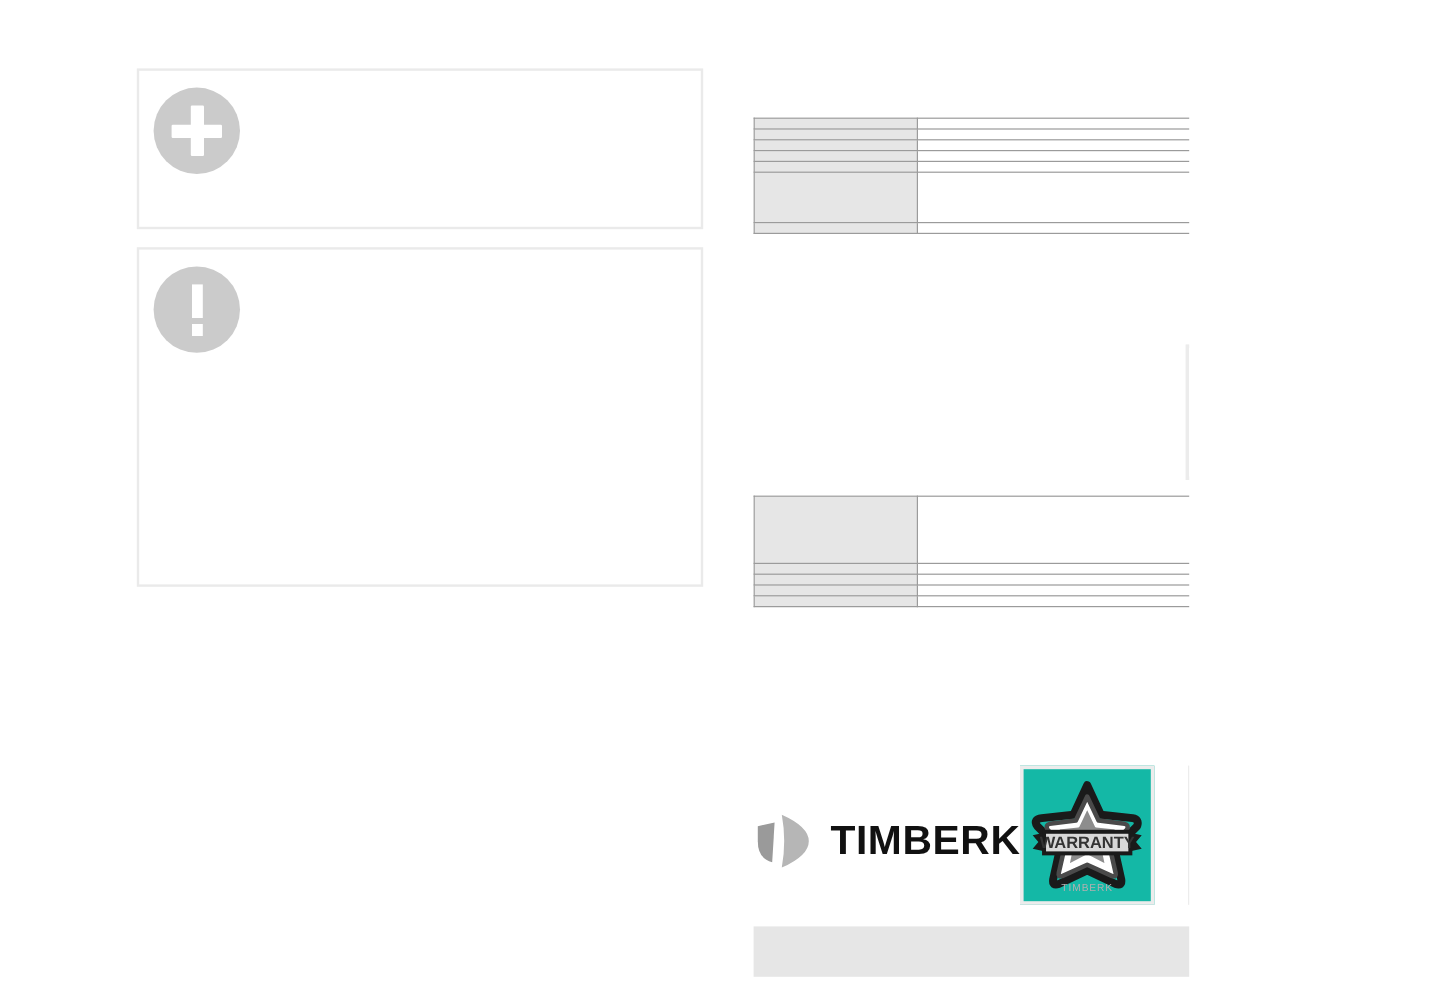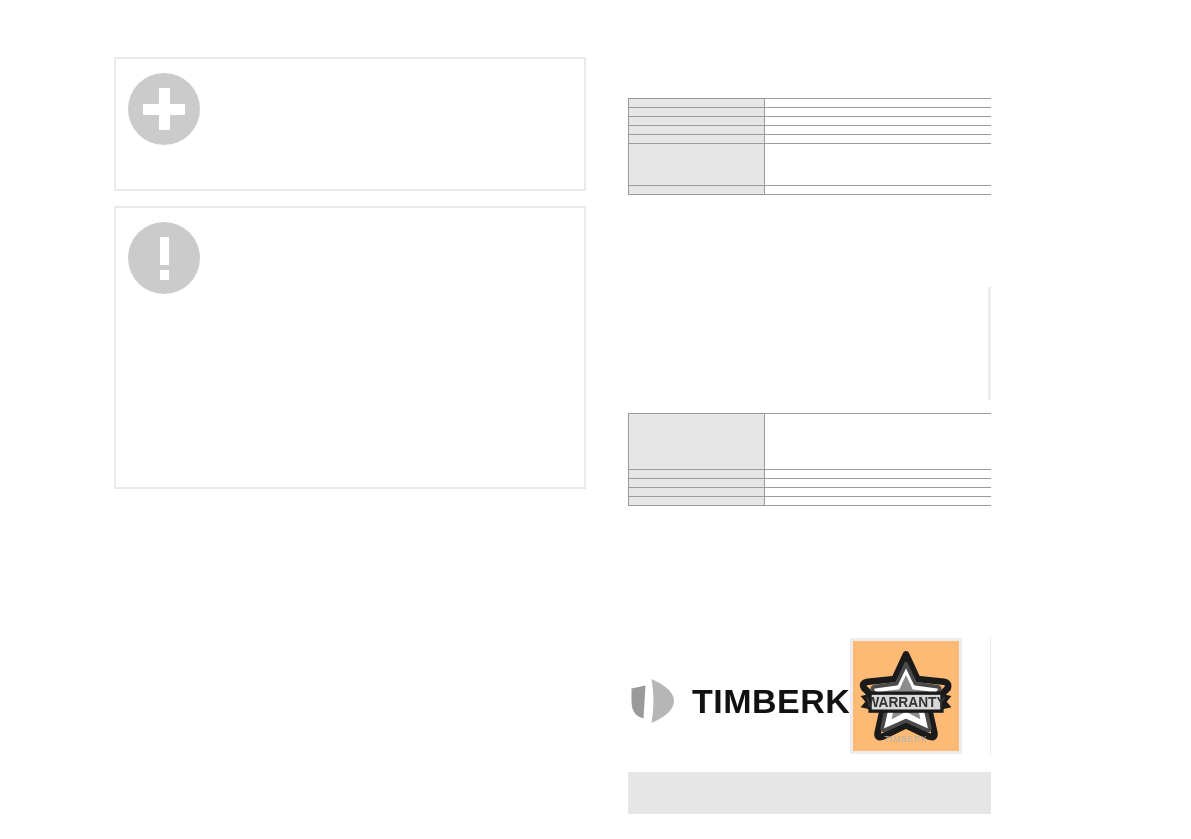--- a/index.html
+++ b/index.html
@@ -179,21 +179,21 @@
   }
 
   .warranty-seal {
     position: absolute;
     left: 222px;
     top: 0px;
     width: 112px;
     height: 116px;
     box-sizing: border-box;
     border: 3px solid #ececec;
-    background: #fdba74;
+    background: #14b8a6;
   }
   .warranty-seal svg {
     display: block;
     width: 100%;
     height: 100%;
   }
 
   
   #footer-strip {
     position: absolute;

